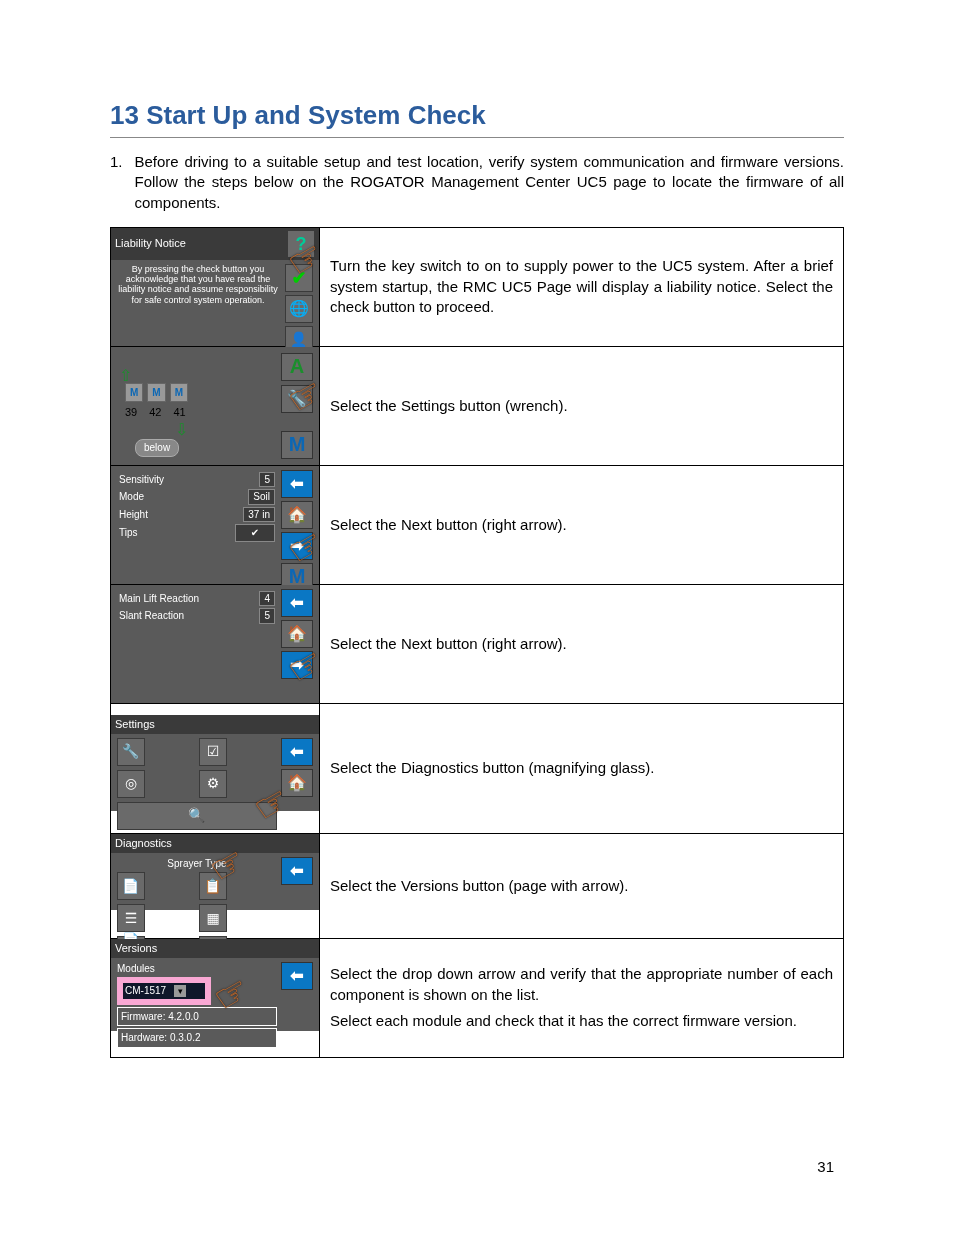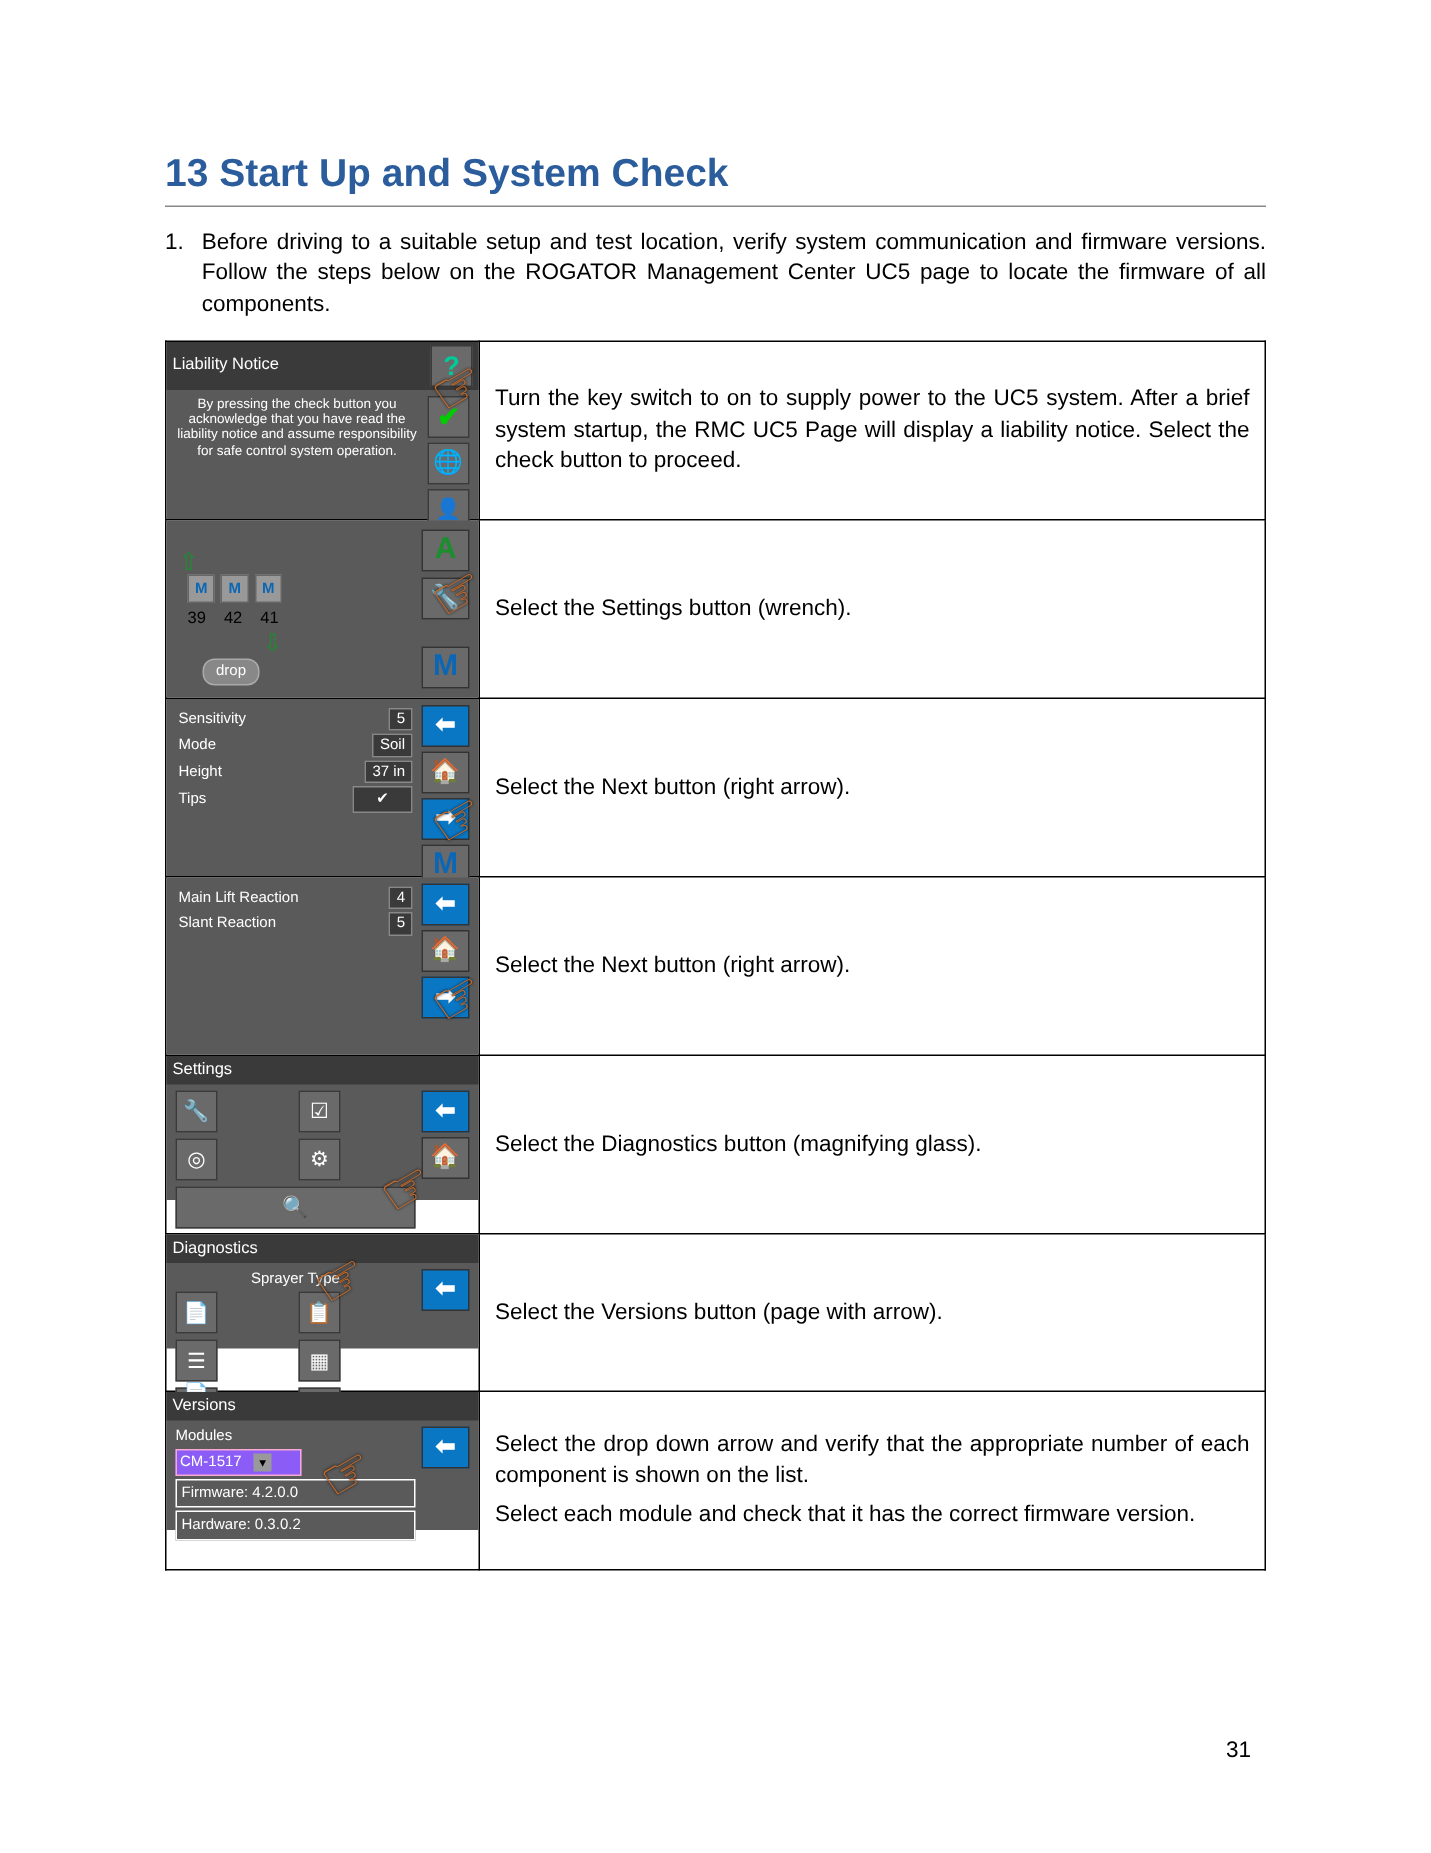--- a/index.html
+++ b/index.html
@@ -94,21 +94,21 @@
   .field-box{background:#3a3a3a;color:#fff;font-size:10px;padding:1px 4px;border:1px solid #888;min-width:30px;text-align:center;}
   .label-title{background:#3a3a3a;padding:2px 4px;margin:-4px -6px 4px -6px;font-size:11px;display:flex;justify-content:space-between;align-items:center;}
   .num-chip{background:#3a3a3a;color:#fff;border:1px solid #888;font-size:10px;padding:0 4px;}
   .page-number {
     position: absolute;
     bottom: 60px;
     right: 120px;
     font-size: 15px;
   }
   .versions-box{border:1px solid #fff;padding:2px 3px;margin:2px 0;font-size:10px;background:#5a5a5a;color:#fff;text-align:left;}
-  .dropdown{border:1px solid #f9a8d4;background:#8b5cf6;color:#fff;font-size:10px;padding:1px 2px;display:flex;align-items:center;gap:8px;width:78px;}
+  .dropdown{border:6px solid #f9a8d4;background:#0f172a;color:#fff;font-size:10px;padding:1px 2px;display:flex;align-items:center;gap:8px;width:78px;}
   .dd-arrow{background:#999;color:#000;width:12px;height:12px;display:flex;align-items:center;justify-content:center;font-size:9px;}
 </style>
 </head>
 <body>
 
 <div class="page">
   <h1 class="section-heading">13  Start Up and System Check</h1>
 
   <div class="intro-block">
     <div class="intro-num">1.</div>
@@ -156,21 +156,21 @@
               <div style="background:#999;color:#0b67b5;font-weight:bold;padding:2px 4px;border:1px solid #666;">M</div>
               <div style="background:#999;color:#0b67b5;font-weight:bold;padding:2px 4px;border:1px solid #666;">M</div>
               <div style="background:#999;color:#0b67b5;font-weight:bold;padding:2px 4px;border:1px solid #666;">M</div>
             </div>
             <div style="position:absolute;left:14px;top:58px;display:flex;gap:12px;font-size:11px;color:#000;">
               <span>39</span>
               <span>42</span>
               <span>41</span>
             </div>
             <div style="position:absolute;left:64px;top:72px;color:#1b8e2d;font-size:16px;">⇩</div>
-            <div style="position:absolute;left:24px;bottom:8px;background:#888;color:#fff;font-size:10px;padding:1px 8px;border-radius:8px;border:1px solid #aaa;">drop</div>
+            <div style="position:absolute;left:24px;bottom:8px;background:#888;color:#fff;font-size:10px;padding:1px 8px;border-radius:8px;border:1px solid #aaa;">below</div>
             <div style="position:absolute;right:6px;bottom:6px;" class="side-btn side-m">M</div>
           </div>
           <div class="hand-pointer" style="right:-4px;top:24px;">☞</div>
         </div>
       </td>
       <td>Select the Settings button (wrench).</td>
     </tr>
 
     <tr>
       <td class="img-cell">
@@ -233,21 +233,21 @@
           </div>
           <div class="hand-pointer" style="right:-4px;top:56px;">☞</div>
         </div>
       </td>
       <td>Select the Next button (right arrow).</td>
     </tr>
 
     <tr>
       <td class="img-cell">
         <div class="screenshot" style="height:118px;">
-          <div class="gray-panel" style="height:96px;">
+          <div class="gray-panel" style="height:96px;margin-top:11px;">
             <div class="label-title">
                   <span>Settings</span>
                 </div>
             <div style="display:flex;">
               <div style="flex:1;display:grid;grid-template-columns:1fr 1fr;gap:4px;margin-right:4px;">
                 <div class="small-icon">🔧</div>
                 <div class="small-icon">☑</div>
                 <div class="small-icon">◎</div>
                 <div class="small-icon">⚙</div>
                 <div class="small-icon" style="grid-column:1/3;width:auto;background:#6a6a6a;color:#0c9;">🔍</div>

